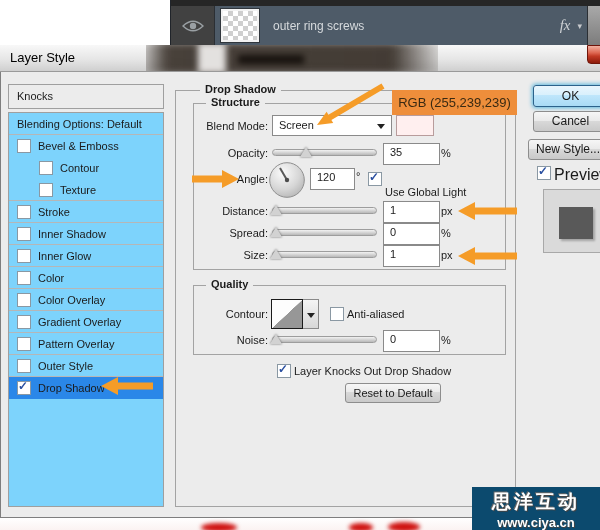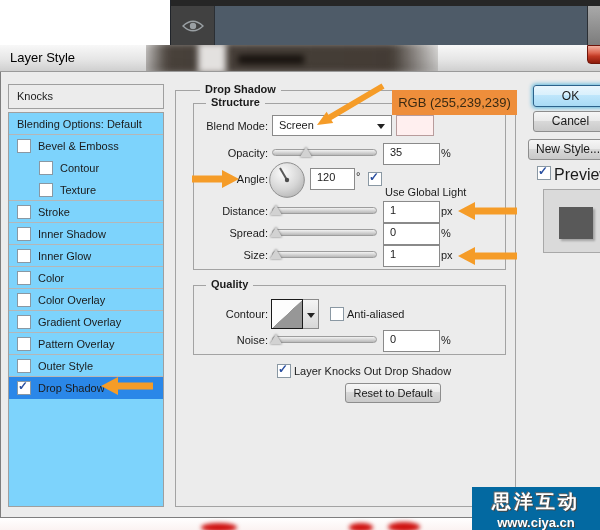--- a/index.html
+++ b/index.html
@@ -79,36 +79,42 @@
   #arrow-layer{left:0;top:0;width:600px;height:530px;pointer-events:none;}
 
   
   #preview-box{left:543px;top:189px;width:62px;height:64px;background:#dadada;border:1px solid #a8a8a8;box-sizing:border-box;}
   #preview-square{left:15px;top:17px;width:34px;height:32px;background:#595959;position:absolute;
                   box-shadow:2px 2px 2px rgba(0,0,0,.25);}
 
   
   #bottom-strip{left:0;top:518px;width:600px;height:12px;background:linear-gradient(#ffffff,#fbf3f2);}
   .redblob{position:absolute;background:#cf1210;border-radius:50%;filter:blur(2px);}
-  #watermark{left:472px;top:487px;width:128px;height:43px;background:#0369a1;color:#fff;text-align:center;}
+  #watermark{left:472px;top:487px;width:128px;height:43px;background:#0c4a6e;color:#fff;text-align:center;}
   #wm1{font-size:19px;font-weight:bold;letter-spacing:3px;margin-top:2px;text-shadow:1px 1px 0 #444,-1px -1px 0 #666;}
   #wm2{font-size:13px;font-weight:bold;text-shadow:1px 1px 0 #444;}
 </style>
 </head>
 <body>
 
 <div id="stage">
 
   <div id="layers-panel" class="abs">
     <div id="panel-topstrip" class="abs"></div>
     <div id="eye-cell" class="abs">
       <svg width="22" height="14">
         <path d="M1 7 Q11 -2.5 21 7 Q11 16.5 1 7 Z" fill="none" stroke="#9aa0a4" stroke-width="1.4"></path>
         <circle cx="11" cy="7" r="3.2" fill="#9aa0a4"></circle>
       </svg>
+    </div>
+    <div id="layer-row" class="abs">
+      <div id="layer-thumb"></div>
+      <span id="layer-name">outer ring screws</span>
+      <span id="fx-label">fx</span>
+      <span id="fx-caret">▾</span>
     </div>
     <div id="panel-scrollbar" class="abs"></div>
   </div>
 
   <div id="dialog" class="abs"></div>
   <div id="titlebar" class="abs">
     <div id="glass" class="abs" style="left:146px;top:0;">
       <div class="gdark"></div>
         <div class="glight"></div>
         <div class="gtext"></div>

